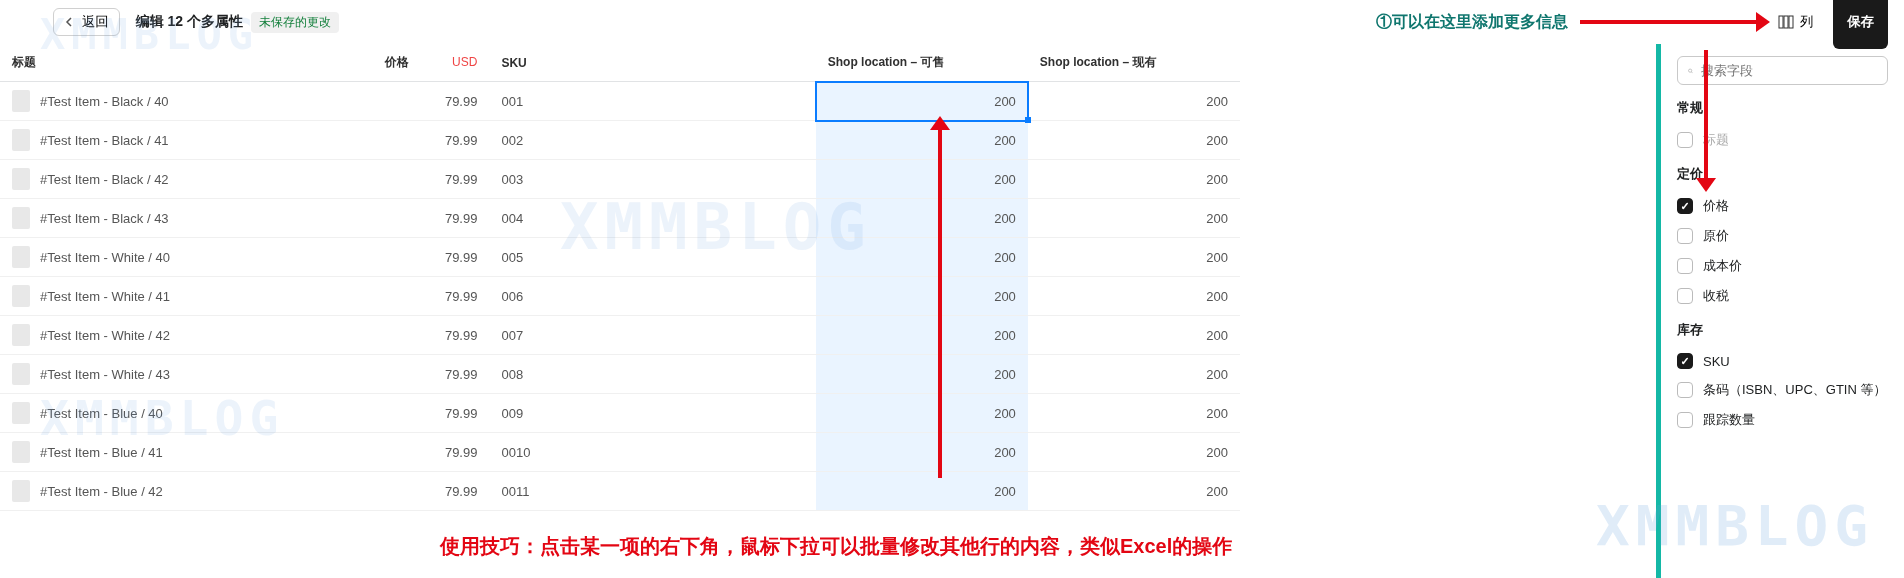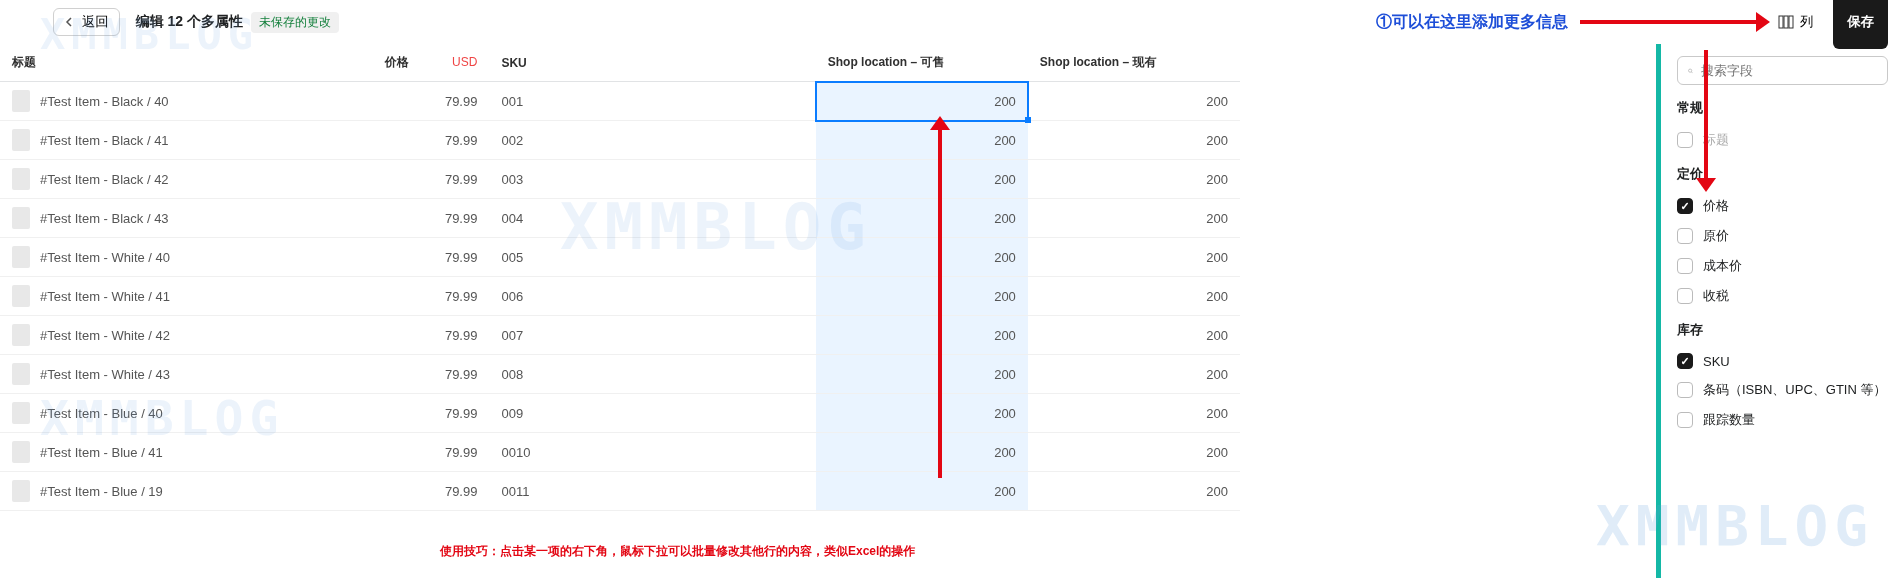--- a/index.html
+++ b/index.html
@@ -4,21 +4,21 @@
 <style>
 * { margin: 0; padding: 0; box-sizing: border-box; }
 body { font-family: -apple-system, BlinkMacSystemFont, "Segoe UI", sans-serif; font-size: 13px; color: #202223; background: #fff; width: 1904px; height: 578px; overflow: hidden; position: relative; }
 
 .topbar { display: flex; align-items: center; padding: 8px 16px; height: 44px; }
 .back-btn { display: flex; align-items: center; gap: 6px; border: 1px solid #d0d0d0; border-radius: 6px; padding: 4px 10px; cursor: pointer; background: #fff; margin-right: 16px; margin-left: 37px; }
 .back-btn svg { width: 12px; height: 12px; }
 .title-text { font-weight: 600; font-size: 14px; margin-right: 8px; }
 .unsaved-badge { background: #f0f0f0; color: #15803d; font-size: 12px; padding: 2px 8px; border-radius: 4px; }
 .spacer { flex: 1; }
-.annotation-1 { color: #1d4ed8; font-weight: 700; font-size: 16px; margin-right: 12px; }
+.annotation-1 { color: #0f766e; font-weight: 700; font-size: 16px; margin-right: 12px; }
 .arrow-right { width: 180px; height: 4px; background: #e30613; position: relative; margin-right: 10px; }
 .arrow-right::after { content: ''; position: absolute; right: -10px; top: -8px; border-left: 14px solid #e30613; border-top: 10px solid transparent; border-bottom: 10px solid transparent; }
 .cols-btn { display: flex; align-items: center; gap: 6px; border: none; background: none; padding: 4px 8px; cursor: pointer; margin-right: 12px; }
 .cols-btn svg { width: 16px; height: 16px; }
 .save-btn { background: #1a1a1a; color: #fff; border: none; border-radius: 6px; padding: 18px 14px; font-weight: 600; cursor: pointer; }
 
 .main-area { display: flex; height: calc(100% - 44px); }
 .table-wrap { flex: 1; overflow: auto; position: relative; }
 table { border-collapse: collapse; width: 1240px; }
 th { text-align: left; font-weight: 600; font-size: 12px; padding: 10px 12px; border-bottom: 1px solid #e1e3e5; background: #fff; color: #303030; }
@@ -34,21 +34,21 @@
 .side-panel { width: 248px; border-left: 5px solid #14b8a6; padding: 12px 16px; overflow-y: auto; height: 100%; position: relative; }
 .search-box { display: flex; align-items: center; border: 1px solid #c9c9c9; border-radius: 6px; padding: 6px 10px; gap: 8px; margin-bottom: 14px; }
 .search-box input { border: none; outline: none; flex: 1; font-size: 13px; }
 .section-label { font-weight: 700; font-size: 13px; margin: 10px 0 8px; }
 .check-row { display: flex; align-items: center; gap: 10px; padding: 6px 0; cursor: pointer; }
 .check-row.disabled { color: #aaa; cursor: default; }
 .chk { width: 16px; height: 16px; border: 1px solid #bbb; border-radius: 4px; display: flex; align-items: center; justify-content: center; flex-shrink: 0; }
 .chk.checked { background: #1a1a1a; border-color: #1a1a1a; color: #fff; }
 .chk.checked::after { content: '✓'; font-size: 11px; font-weight: bold; }
 
-.tip-text { position: absolute; left: 440px; bottom: 18px; color: #e30613; font-weight: 700; font-size: 12px; }
+.tip-text { position: absolute; left: 440px; bottom: 18px; color: #e30613; font-weight: 700; font-size: 20px; }
 .arrow-up { position: absolute; left: 938px; top: 84px; width: 4px; height: 350px; background: #e30613; }
 .arrow-up::before { content: ''; position: absolute; top: -12px; left: -8px; border-bottom: 14px solid #e30613; border-left: 10px solid transparent; border-right: 10px solid transparent; }
 .arrow-down { position: absolute; right: 196px; top: 50px; width: 4px; height: 130px; background: #e30613; }
 .arrow-down::after { content: ''; position: absolute; bottom: -12px; left: -8px; border-top: 14px solid #e30613; border-left: 10px solid transparent; border-right: 10px solid transparent; }
 
 .watermark { position: absolute; font-size: 60px; font-weight: 900; color: rgba(100, 160, 220, 0.12); letter-spacing: 6px; font-family: monospace; pointer-events: none; z-index: 50; }
 .wm1 { left: 40px; top: 10px; font-size: 42px; }
 .wm2 { left: 560px; top: 190px; font-size: 64px; }
 .wm3 { left: 40px; top: 390px; font-size: 48px; }
 .wm4 { right: 30px; bottom: 20px; font-size: 56px; color: rgba(100, 160, 220, 0.2); }
@@ -217,21 +217,21 @@
             </td>
             <td class="right">79.99</td>
             <td>0010</td>
             <td class="right sel-col">200</td>
             <td class="right">200</td>
           </tr>
           <tr>
             <td>
               <div class="variant-cell">
                 <div class="thumb"></div>
-                <span>#Test Item - Blue / 19</span>
+                <span>#Test Item - Blue / 42</span>
               </div>
             </td>
             <td class="right">79.99</td>
             <td>0011</td>
             <td class="right sel-col">200</td>
             <td class="right">200</td>
           </tr>
         </tbody>
     </table>
     <div class="arrow-up"></div>

